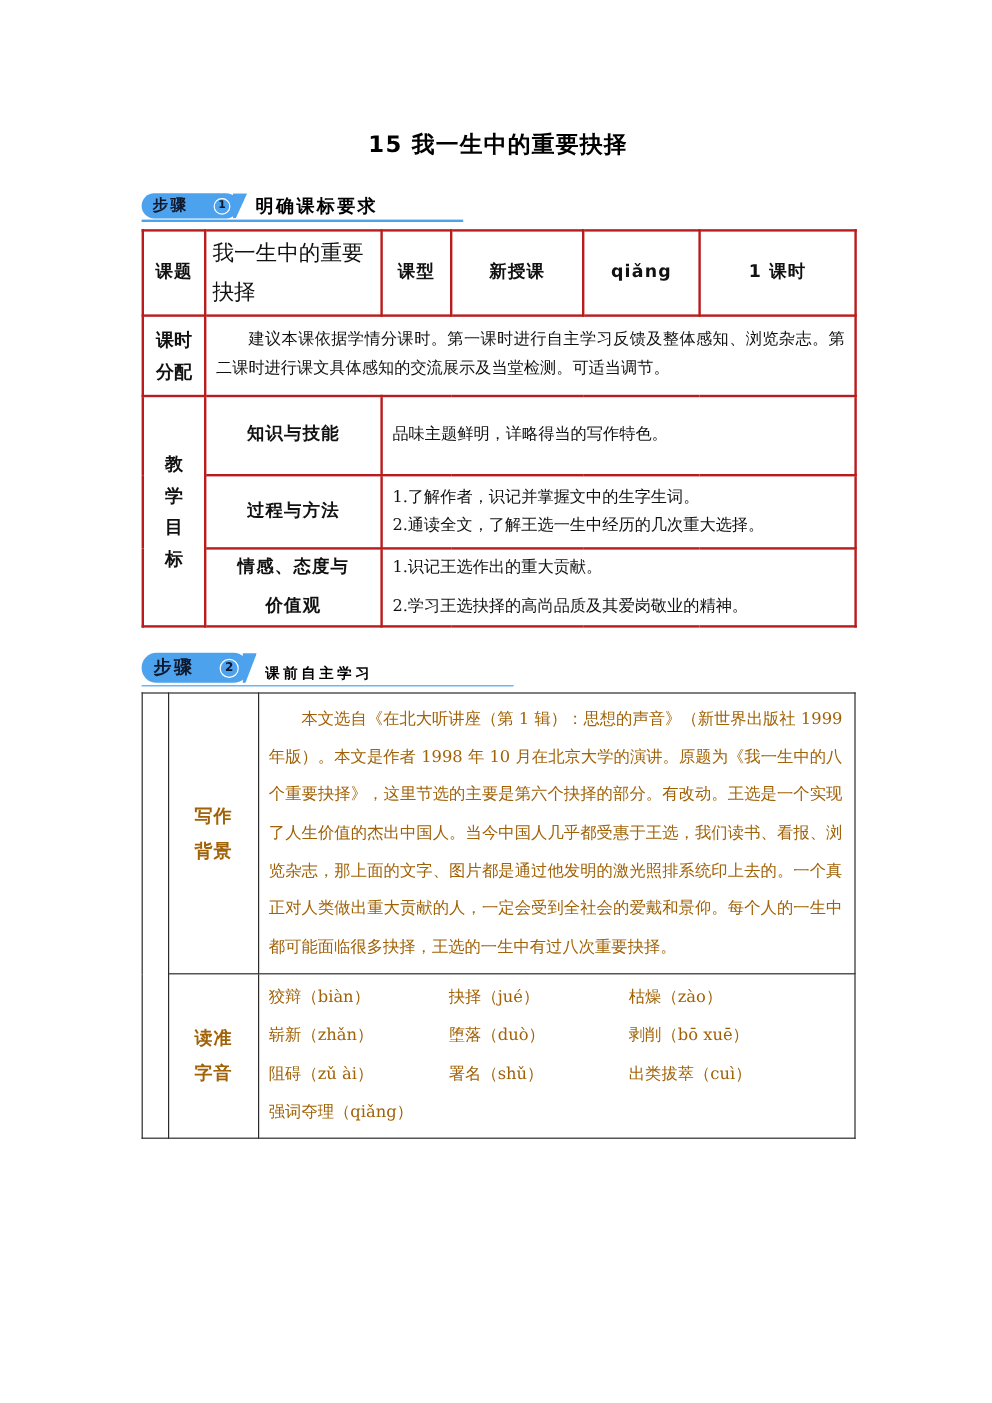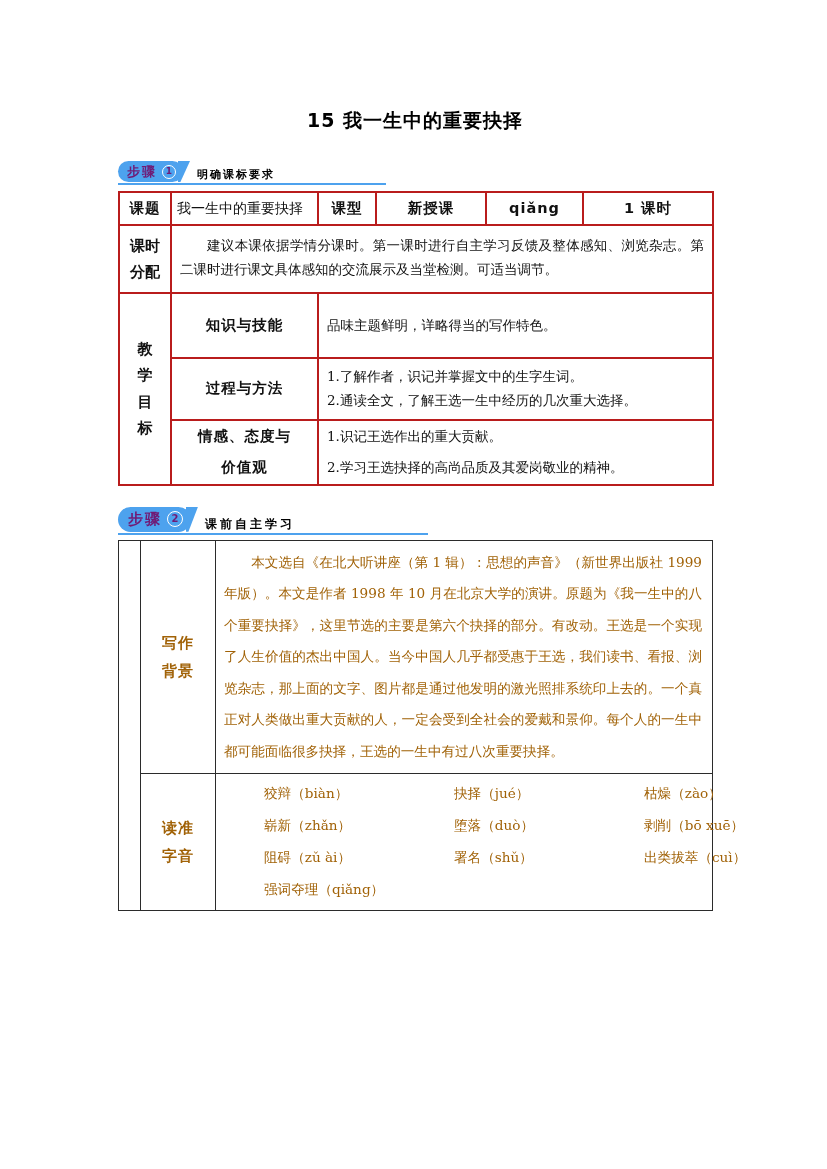--- a/index.html
+++ b/index.html
@@ -52,23 +52,23 @@
     height: 26px;
   }
   .step-heading.step-2 {
     height: 30px;
     margin-top: 16px;
   }
   .badge {
     display: inline-flex;
     align-items: center;
     justify-content: center;
-    gap: 3px;
+    gap: 19px;
     background: #4da2ee;
-    color: #701a75;
+    color: #0f172a;
     border-radius: 13px 13px 13px 13px;
     height: 21px;
     padding: 0 7px 0 9px;
     font-size: 13px;
     font-weight: bold;
     letter-spacing: 2px;
     line-height: 1;
     position: relative;
     box-sizing: border-box;
   }
@@ -102,21 +102,21 @@
     font-weight: bold;
     margin-left: 2px;
     box-sizing: border-box;
   }
   .step-2 .badge-num {
     width: 16px;
     height: 16px;
     font-size: 10px;
   }
   .step-title {
-    font-size: 11px;
+    font-size: 15px;
     font-weight: bold;
     letter-spacing: 2px;
     margin-left: 14px;
     color: #000;
     line-height: 1;
     padding-bottom: 2px;
   }
   .step-2 .step-title {
     font-size: 12px;
     letter-spacing: 3px;
@@ -147,21 +147,21 @@
     color: #111;
   }
   .c-head {
     text-align: center;
     font-weight: bold;
     font-size: 14.5px;
     letter-spacing: 1px;
   }
   .c-left {
     text-align: left;
-    font-size: 14px;
+    font-size: 18px;
     line-height: 1.6;
   }
   .c-body {
     font-family: "DejaVu Serif", "Liberation Serif", serif;
     font-size: 13.5px;
     line-height: 2.0;
     text-align: justify;
   }
   .c-body.indent { text-indent: 2em; }
   .c-body .ln { display: block; }
@@ -196,21 +196,21 @@
     text-indent: 2em;
     padding: 6px 10px 6px 8px !important;
   }
   .pinyin-cell {
     font-family: "DejaVu Serif", "Liberation Serif", serif;
     font-size: 13.6px;
     line-height: 2.35;
     padding: 4px 8px !important;
   }
   .pinyin-row { display: block; white-space: nowrap; }
-  .pinyin-row .w { display: inline-block; margin-left: 40px; }
+  .pinyin-row .w { display: inline-block; }
   .w1 { width: 150px; }
   .w2 { width: 150px; }
   .label-2 {
     text-align: center;
     font-weight: bold;
     font-size: 15px;
     line-height: 1.9;
     letter-spacing: 1px;
   }
   .label-2 span { display: block; }

